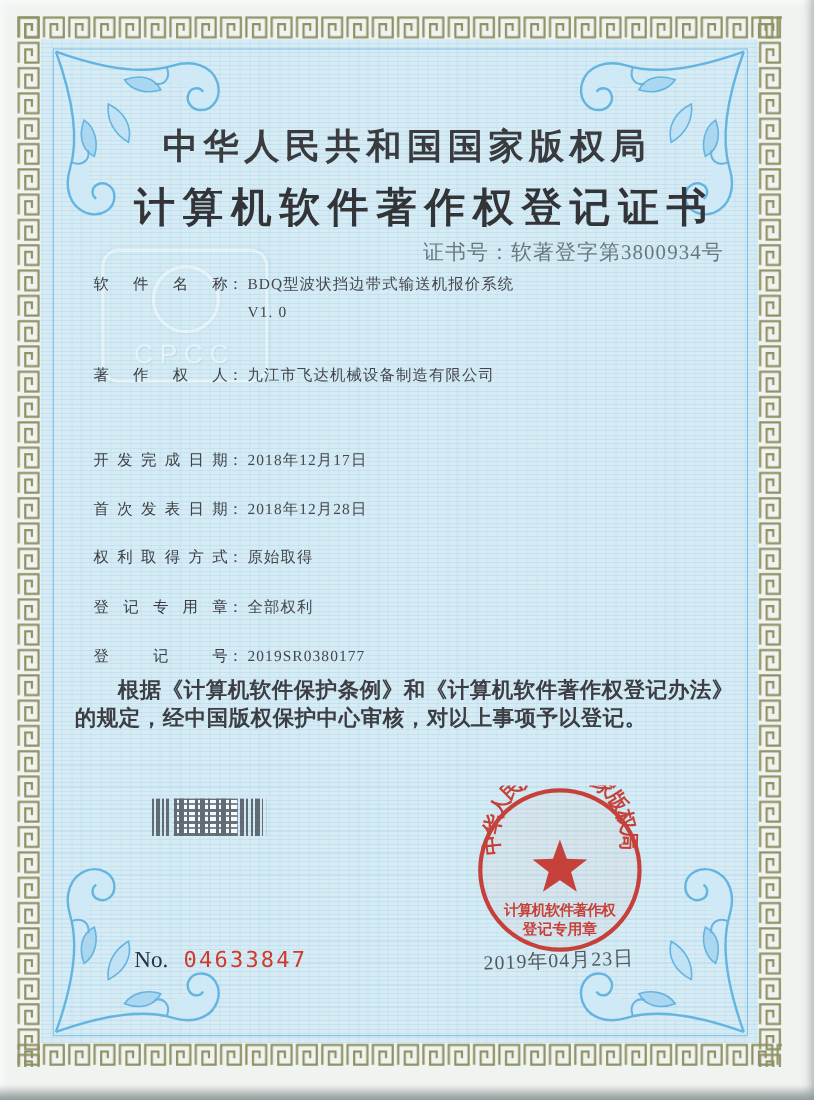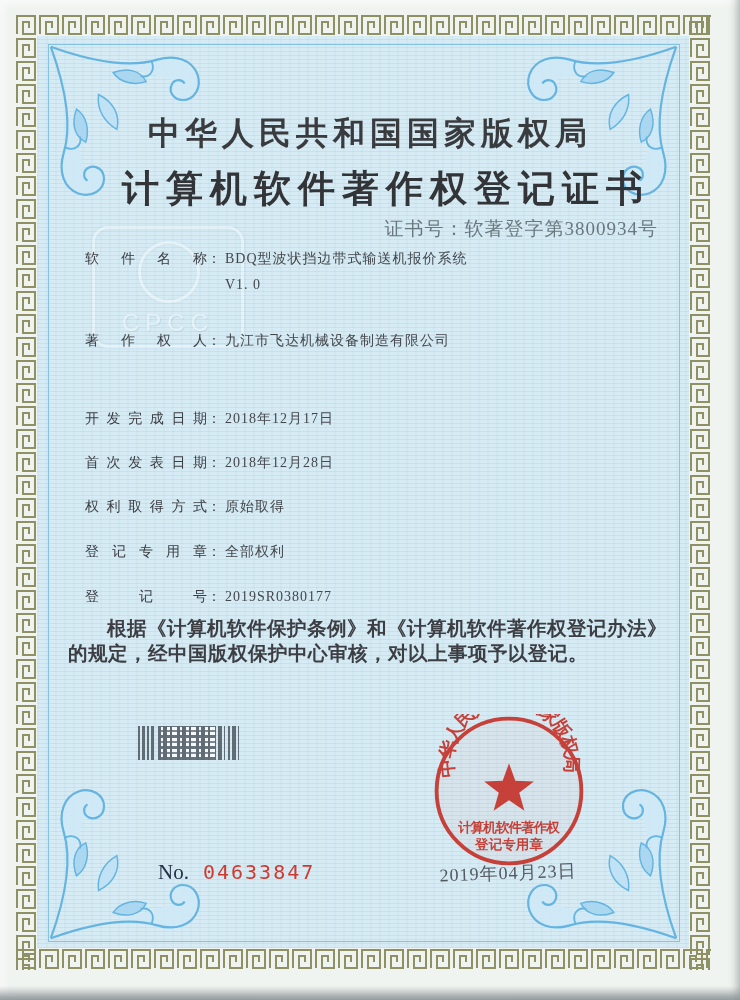--- a/index.html
+++ b/index.html
@@ -99,21 +99,21 @@
     background:
       repeating-linear-gradient(0deg,rgba(78,86,94,.95) 0 3px,rgba(0,0,0,0) 3px 6px,rgba(78,86,94,.8) 6px 8px,rgba(0,0,0,0) 8px 11px),
       repeating-linear-gradient(90deg,#4e565e 0 3px,rgba(255,255,255,.9) 3px 5px,#4e565e 5px 9px,rgba(255,255,255,.9) 9px 12px,#4e565e 12px 14px,rgba(255,255,255,.9) 14px 19px);
   }
   .bc-lines-r{
     width:24px;height:100%;
     background:repeating-linear-gradient(90deg,#4e565e 0 4px,rgba(0,0,0,0) 4px 6px,#4e565e 6px 7px,rgba(0,0,0,0) 7px 10px,#4e565e 10px 12px,rgba(0,0,0,0) 12px 14px);
   }
 
   .serial{position:absolute;left:122px;top:860px;font-size:21px;}
-  .serial .no-lbl{color:#243447;margin-right:14px;margin-left:36px;}
+  .serial .no-lbl{color:#243447;margin-right:14px;}
   .serial .no-val{
     font-family:"DejaVu Sans Mono","Liberation Mono",monospace;
     color:#d0392e;letter-spacing:2px;font-size:20px;
   }
 
   .seal{position:absolute;left:432px;top:714px;width:154px;height:154px;opacity:.93;}
   .seal-date{
     position:absolute;left:408px;top:861px;width:200px;text-align:center;
     font-size:18px;color:#53585e;letter-spacing:1px;transform:rotate(-2deg);
   }

